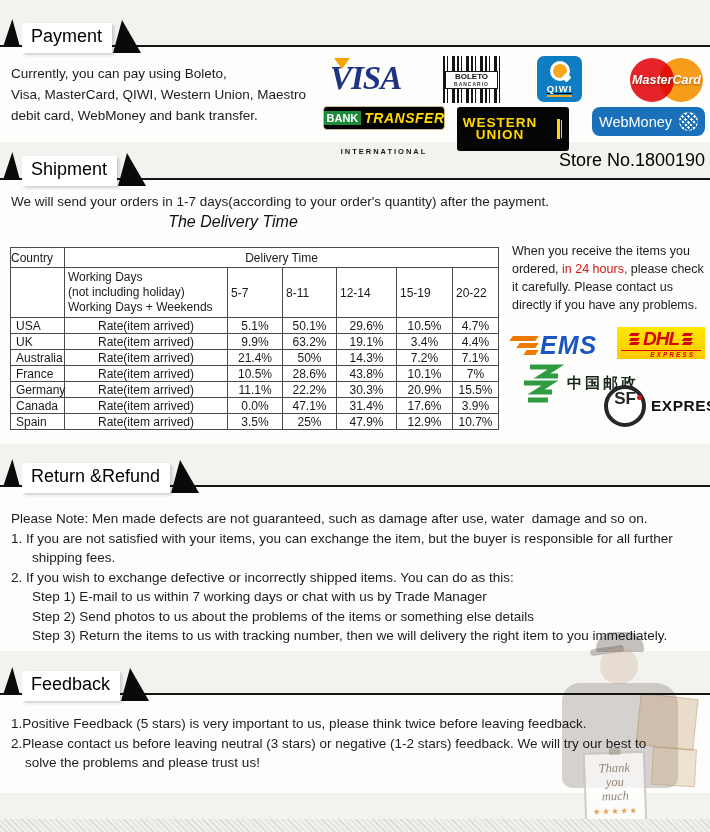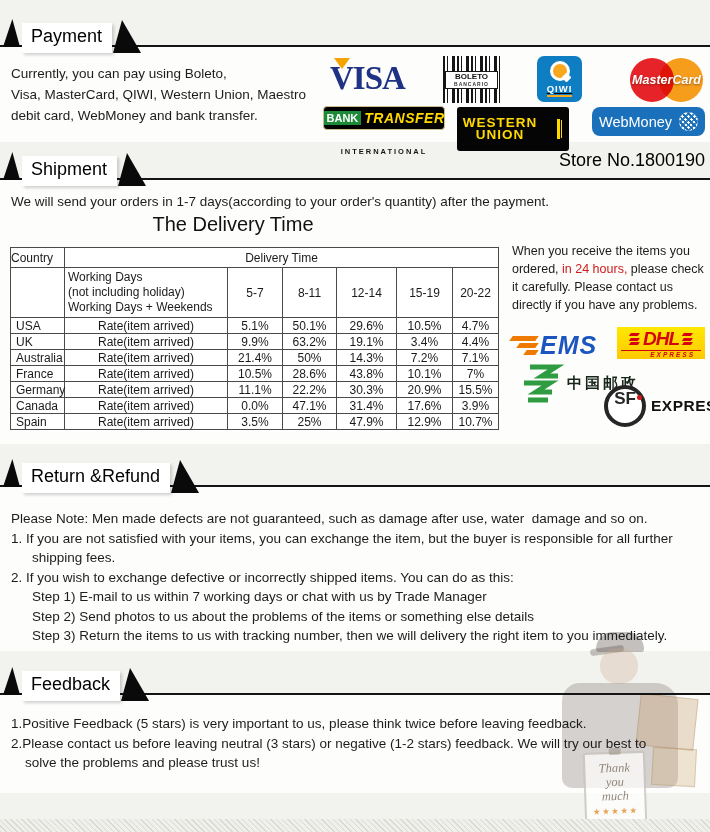--- a/index.html
+++ b/index.html
@@ -15,21 +15,21 @@
   .sec-row { position:relative; display:flex; align-items:flex-end; padding-left:3px; height:34px; }
   .tri { background:#0a0a0a; }
   .tri-left { width:17px; height:28px; clip-path:polygon(55% 0, 100% 100%, 0 100%); margin-right:2px; }
   .tri-right { width:28px; height:33px; clip-path:polygon(32% 0, 100% 100%, 0 100%); margin-left:1px; margin-bottom:-6px; }
   .sec-label { background:#fff; color:#000; font-size:18px; padding:3px 10px 6px 9px; margin-bottom:-6px; z-index:2; box-shadow:2px 2px 3px rgba(0,0,0,0.18); white-space:nowrap; }
 
   .body-text { color:#1c1c1c; font-size:13.5px; line-height:19.5px; white-space:pre-wrap; }
 
   
   .logo { position:absolute; }
-  .visa-text { font-family:"Liberation Serif", serif; font-weight:bold; font-size:33px; color:#1f3283; letter-spacing:-1px; line-height:36px; }
+  .visa-text { font-family:"Liberation Serif", serif; font-style:italic; font-weight:bold; font-size:33px; color:#1f3283; letter-spacing:-1px; line-height:36px; }
   .visa-flag { position:absolute; left:4px; top:-2px; width:0; height:0; border-left:8px solid transparent; border-right:8px solid transparent; border-top:11px solid #f5a300; }
 
   .boleto { width:57px; height:47px; background:repeating-linear-gradient(90deg,#161616 0 2px,#fff 2px 4px,#161616 4px 5px,#fff 5px 9px,#161616 9px 12px,#fff 12px 14px); position:relative; }
   .boleto-label { position:absolute; left:2px; right:2px; top:15px; background:#fff; border:1px solid #161616; text-align:center; padding:1px 0; }
   .boleto-l1 { font-size:8px; font-weight:bold; color:#111; line-height:8px; }
   .boleto-l2 { font-size:5px; font-weight:bold; color:#333; letter-spacing:1px; line-height:6px; }
 
   .qiwi { width:45px; height:46px; background:#0e7dc1; border-radius:7px; display:flex; flex-direction:column; align-items:center; justify-content:center; gap:2px;text-decoration:underline; }
   .qiwi-q { width:20px; height:20px; border-radius:50%; background:#f8a81c; border:3px solid #fff; position:relative; }
   .qiwi-q::after { content:""; position:absolute; right:-3px; bottom:-3px; width:7px; height:7px; background:#fff; border-radius:1px; transform:rotate(45deg); }
@@ -59,21 +59,21 @@
      repeating-linear-gradient(-45deg,transparent 0 2px,rgba(26,112,186,.85) 2px 4px); border-radius:50%; }
 
   
   .dtable { border-collapse:collapse; table-layout:fixed; width:488px; background:#fff; }
   .dtable th,.dtable td { border:1px solid #4a4a4a; font-weight:normal; font-size:12px; color:#1a1a1a; padding:0 3px; }
   .dtable .hdr { height:20px; }
   .dtable .sub { height:50px; }
   .dtable .drow td { height:16px; text-align:center; }
   .dtable td.country { text-align:left; padding-left:5px; }
   .wdays { white-space:pre-line; line-height:15px; text-align:left; padding-left:6px; font-size:12px; }
-  .range { text-align:center; }
+  .range { }
 
   .note-red { color:#d01919; }
 
   
   .ems { display:flex; align-items:center; gap:2px; }
   .ems-wing { display:flex; flex-direction:column; gap:2px; align-items:flex-end; margin-right:1px; }
   .ems-wing i { display:block; height:5px; background:#ef7a00; transform:skewX(-35deg); }
   .ems-wing i:nth-child(1){ width:26px; } .ems-wing i:nth-child(2){ width:19px; } .ems-wing i:nth-child(3){ width:12px; }
   .ems-name { color:#1c55c0; font-weight:bold; font-style:italic; font-size:25px; letter-spacing:1px; text-shadow:1px 1px 0 #fff,-1px -1px 0 #fff; }
 
@@ -198,21 +198,21 @@
       <span class="tri tri-left"></span>
       <span class="sec-label">Shipment</span>
       <span class="tri tri-right"></span>
     </div>
   </div>
 
   <div style="position:absolute;top:150px;right:5px;font-size:18px;color:#000;">Store No.1800190</div>
 
   <div class="body-text" style="position:absolute;left:11px;top:192px;width:690px;">We will send your orders in 1-7 days(according to your order's quantity) after the payment.</div>
 
-  <div style="position:absolute;left:0;top:213px;width:466px;text-align:center;font-size:20px;color:#111;">The Delivery Time</div>
+  <div style="position:absolute;left:0;top:213px;width:466px;text-align:center;font-size:16px;color:#111;font-style:italic;">The Delivery Time</div>
 
   <table class="dtable" style="position:absolute;left:10px;top:247px;">
     <colgroup>
       <col style="width:54px">
         <col style="width:163px">
         <col style="width:55px">
         <col style="width:54px">
         <col style="width:60px">
         <col style="width:56px">
         <col style="width:46px">

